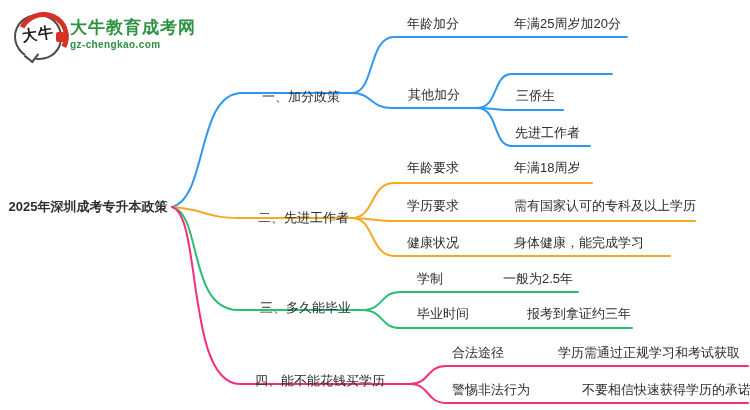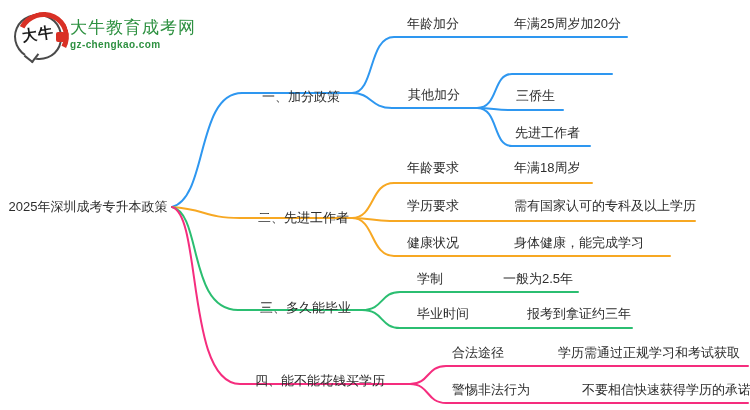--- a/index.html
+++ b/index.html
@@ -11,21 +11,21 @@
   .mm-svg{position:absolute;left:0;top:0;}
   .mm-svg path{fill:none;stroke-width:2;stroke-linecap:round;}
   .b1{stroke:var(--branch1);}
   .b2{stroke:var(--branch2);}
   .b3{stroke:var(--branch3);}
   .b4{stroke:var(--branch4);}
   .node{
     position:absolute;font-size:13px;line-height:16px;white-space:nowrap;
     color:var(--text,#2d2d2d);
   }
-  .root-node{font-weight:400;font-size:13px;width:162px;text-align:center;}
+  .root-node{font-weight:700;font-size:13px;width:162px;text-align:center;}
   .l1{font-weight:400;margin-top:13px;}
   
   .logo{position:absolute;left:12px;top:10px;width:230px;height:56px;}
   .bubble{
     position:absolute;left:2px;top:4px;width:44px;height:42px;
     border:2px solid #4a4a4a;border-radius:50% 50% 48% 52%;background:#fff;
   }
   .bubble-arc{
     position:absolute;left:1px;top:-4px;width:42px;height:40px;border-radius:50%;
     border:5px solid transparent;
@@ -38,21 +38,21 @@
   }
   .bubble-seal{
     position:absolute;left:40px;top:16px;width:9px;height:10px;background:var(--logo_red);
     border-radius:2px;
   }
   .bubble-tail{
     position:absolute;left:14px;top:40px;width:9px;height:9px;background:#fff;
     border-right:2px solid #4a4a4a;border-bottom:2px solid #4a4a4a;transform:rotate(38deg);
   }
   .brand-title{
-    position:absolute;left:58px;top:6px;font-size:17px;font-weight:400;
+    position:absolute;left:58px;top:6px;font-size:17px;font-weight:700;
     color:var(--brand);letter-spacing:1px;white-space:nowrap;
   }
   .brand-url{
     position:absolute;left:58px;top:29px;font-size:10px;font-weight:700;
     color:var(--brand);letter-spacing:.4px;white-space:nowrap;
   }
 </style>
 </head>
 <body>
 

